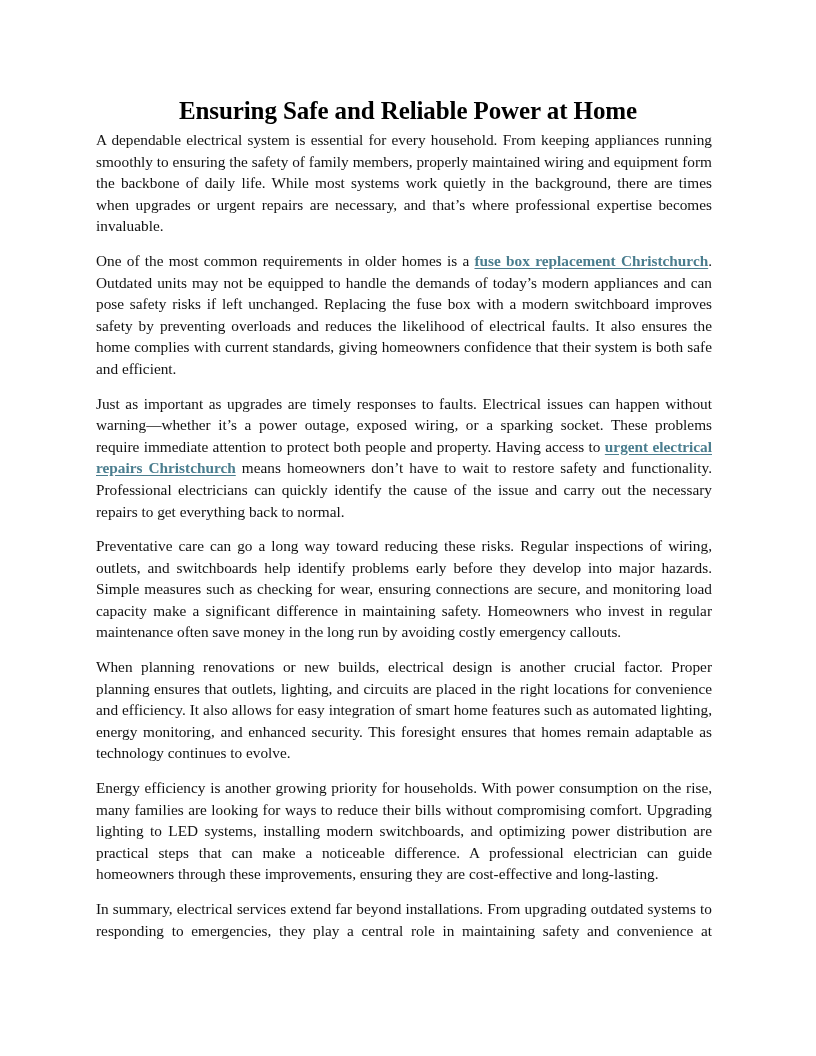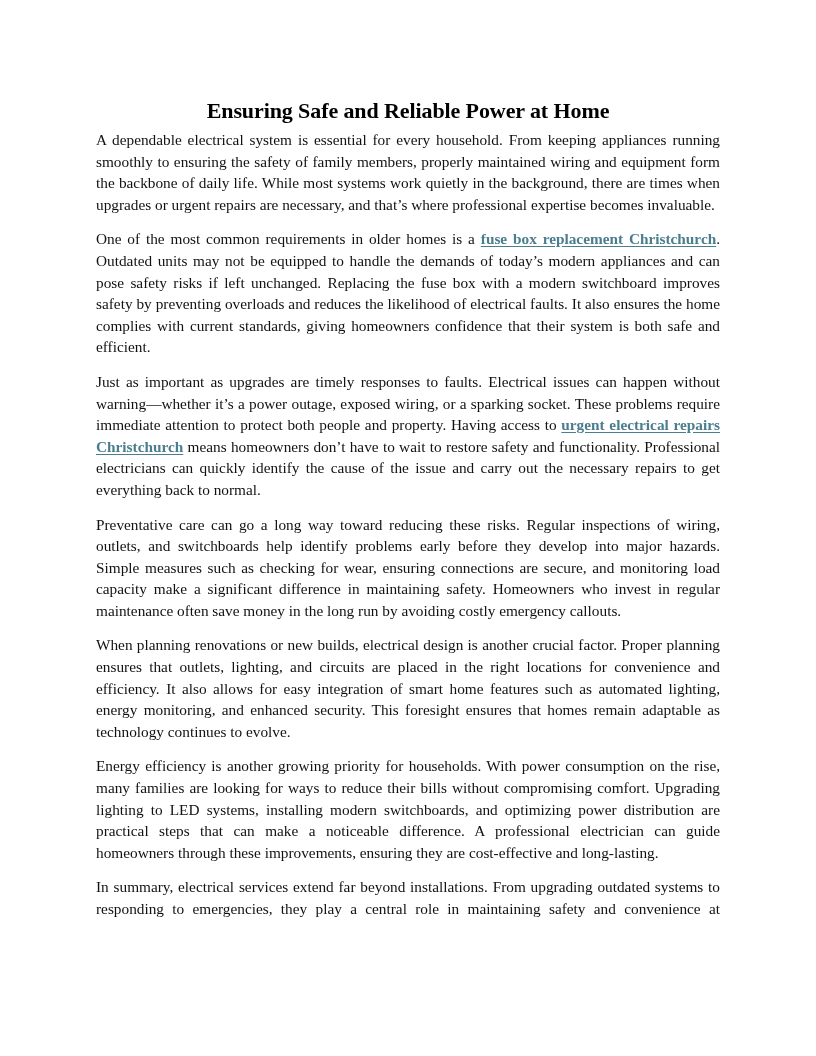--- a/index.html
+++ b/index.html
@@ -17,32 +17,32 @@
     }
     .page {
       position: absolute;
       left: 96px;
       top: 96px;
       width: 624px;
     }
     .doc-title {
       font-family: "Liberation Serif", "DejaVu Serif", serif;
       font-weight: bold;
-      font-size: 22px;
+      font-size: 25px;
       line-height: 30px;
       text-align: center;
       margin: 0 0 3px 0;
       color: #000000;
       letter-spacing: -0.1px;
     }
     .para {
       font-size: 15.3px;
       line-height: 21.6px;
       text-align: justify;
-      margin: 0 0 13px 0;
+      margin: 0 8px 13px 0;
       color: #111111;
     }
     .para a {
       color: #4a7d8e;
       font-weight: bold;
       text-underline-offset: 2px;
     }
     .para.last {
       text-align-last: justify;
       font-family: Liberation Serif, serif;

